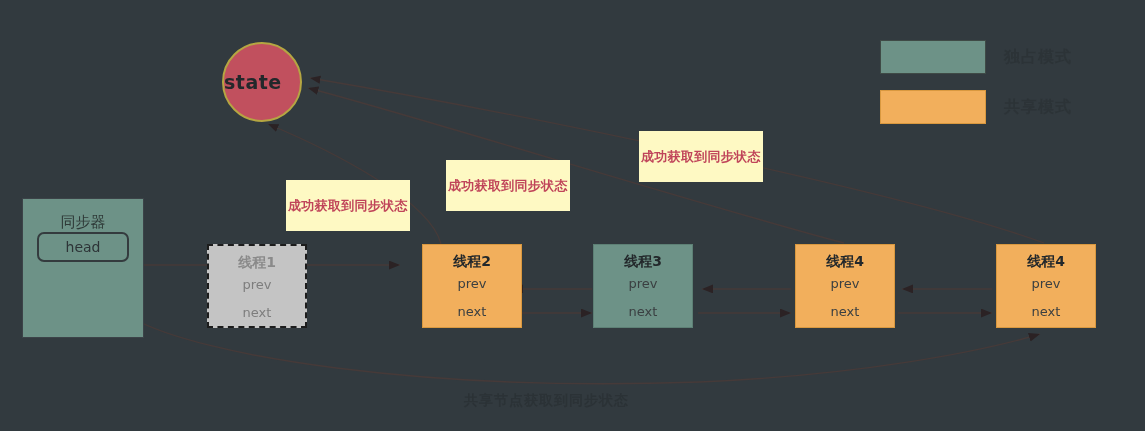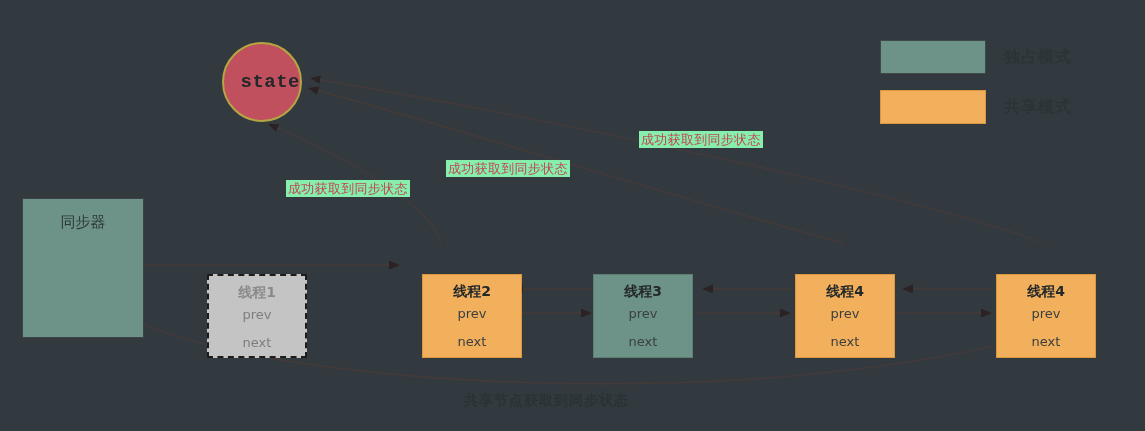--- a/index.html
+++ b/index.html
@@ -8,21 +8,21 @@
     font-family:"DejaVu Sans","Liberation Sans",sans-serif;
     background:#323a3f;
   }
   #canvas{position:absolute;inset:0;width:1145px;height:431px;}
   svg.edges{position:absolute;left:0;top:0;width:1145px;height:431px;pointer-events:none;}
 
   
   .state-circle{
     position:absolute;left:222px;top:42px;width:80px;height:80px;
     border-radius:50%;background:#c1505e;border:2px solid #b5a642;
-    box-sizing:border-box;display:flex;align-items:center;justify-content:flex-end;font-family:Liberation Mono, monospace;
+    box-sizing:border-box;display:flex;align-items:center;justify-content:flex-start;
   }
   .state-circle .lbl{
     font-size:19px;font-weight:bold;color:#23282b;letter-spacing:.5px;
   }
 
   
   .sync-box{
     position:absolute;left:22px;top:198px;width:122px;height:140px;
     background:#6d9287;border:1px solid #3c4348;box-sizing:border-box;
     display:flex;flex-direction:column;align-items:center;padding-top:14px;
@@ -32,21 +32,20 @@
     width:88px;height:26px;border:2px solid #343b3e;border-radius:7px;
     display:flex;align-items:center;justify-content:center;
     font-size:14px;color:#2d3437;margin-bottom:14px;background:transparent;
   }
 
   
   .node{
     position:absolute;width:100px;height:84px;box-sizing:border-box;
     display:flex;flex-direction:column;align-items:center;
     padding-top:8px;
-    margin-top:30px;
   }
   .node .title{font-size:14px;font-weight:bold;color:#23282b;line-height:17px;}
   .node .field{font-size:13px;color:#3a3f41;line-height:28px;}
   .node.share{background:#f2af5c;border:1px solid #d9983f;}
   .node.excl{background:#6d9287;border:1px solid #5d8075;}
   .node.ghost{background:#c4c4c4;border:2px dashed #1c1c1c;}
   .node.ghost .title{color:#8a8a8a;}
   .node.ghost .field{color:#7d7d7d;}
 
   
@@ -55,22 +54,22 @@
   .legend-swatch{width:104px;height:32px;border:1px solid #3f4a46;}
   .legend-swatch.excl{background:#6d9287;}
   .legend-swatch.share{background:#f2af5c;border-color:#d9983f;}
   .legend-label{
     margin-left:18px;font-size:16px;font-weight:bold;color:#2c3337;
     letter-spacing:1px;white-space:nowrap;
   }
 
   
   .edge-label{
-    position:absolute;background:#86efac;color:#c0455a;
-    font-size:13px;font-weight:normal;padding:1px 2px;white-space:nowrap;
+    position:absolute;background:#fef9c3;color:#c0455a;
+    font-size:13px;font-weight:bold;padding:18px 2px;white-space:nowrap;
     letter-spacing:.3px;line-height:15px;
   }
   .bottom-note{
     position:absolute;left:464px;top:392px;font-size:14px;font-weight:bold;
     color:#2b3236;letter-spacing:1px;white-space:nowrap;
   }
 </style>
 </head>
 <body>
 
@@ -103,20 +102,23 @@
 
     <path d="M1044,243 C900,190 500,110 310,78" fill="none" stroke="#463a39" stroke-width="1.3" marker-end="url(#arrow)"></path>
   </svg>
 
   <div class="state-circle">
     <span class="lbl">state</span>
   </div>
 
   <div class="sync-box">
     <div class="sync-title">同步器</div>
+    <div class="sync-slot">
+      <span>head</span>
+    </div>
   </div>
 
   <div class="node ghost" style="left:207px;top:244px;">
     <span class="title">线程1</span>
     <span class="field">prev</span>
     <span class="field">next</span>
   </div>
 
   <div class="node share" style="left:422px;top:244px;">
     <span class="title">线程2</span>

